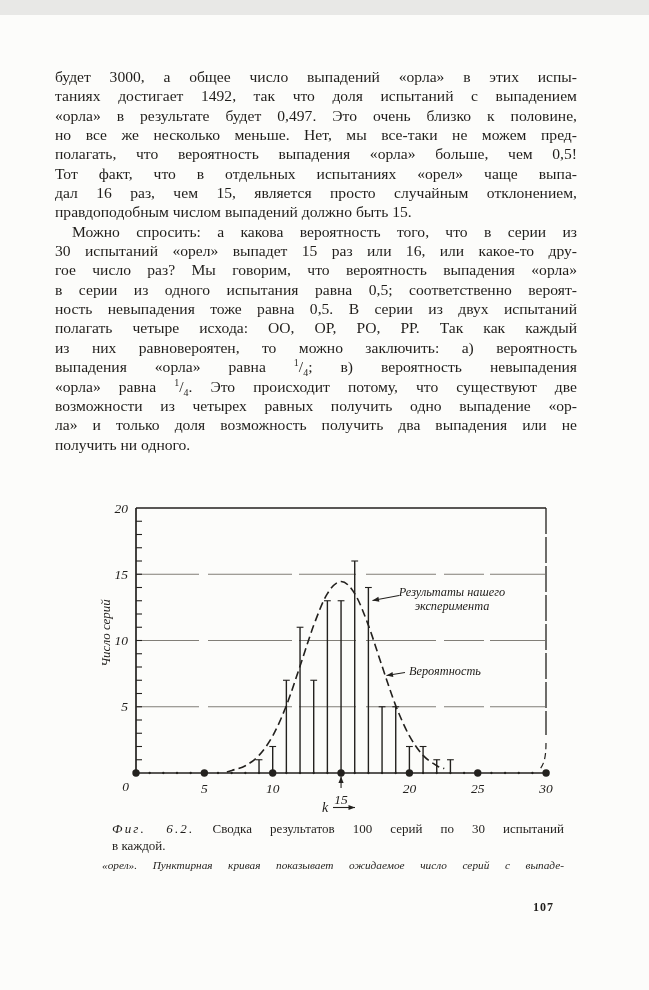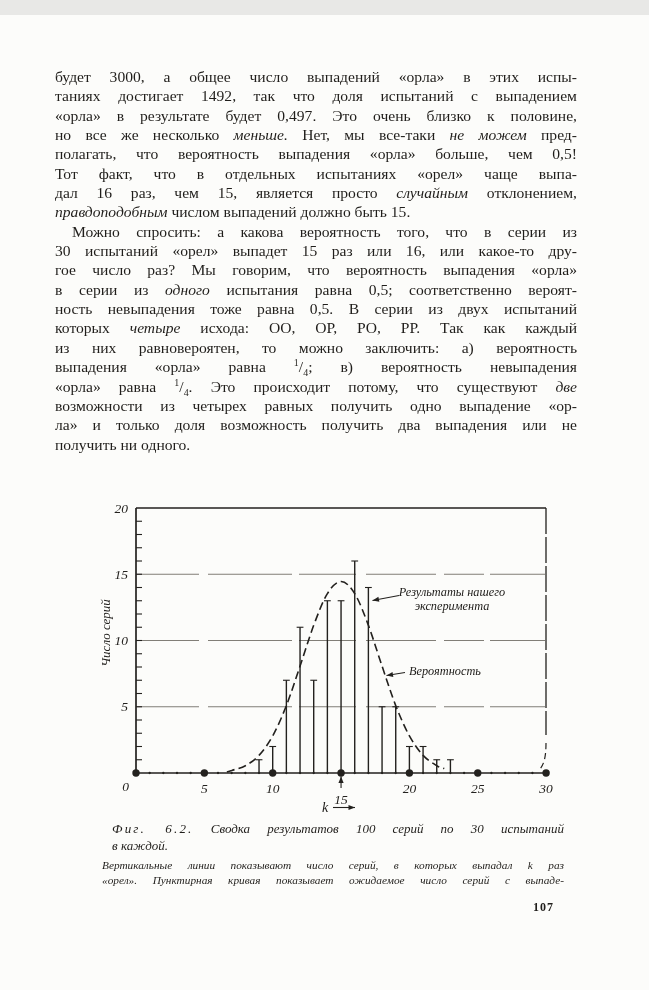--- a/index.html
+++ b/index.html
@@ -9,21 +9,21 @@
     font-family:"Liberation Serif","DejaVu Serif",serif;
     overflow:hidden;
   }
   .body-text{
     position:absolute;left:55px;top:52px;width:522px;
     font-size:15.6px;line-height:19.35px;
   }
   .line{text-align:justify;text-align-last:justify;white-space:normal;}
   .line.pl{text-align-last:left;}
   .line.ind{text-indent:17px;}
-  .it{font-style:italic;}
+  .it{}
   .sp{font-style:italic;letter-spacing:2.2px;}
   .sup{font-size:64%;vertical-align:super;line-height:0;}
   .sub{font-size:64%;vertical-align:sub;line-height:0;}
   .chart{position:absolute;left:88px;top:476px;}
   .chart text{
     font-family:"Liberation Serif","DejaVu Serif",serif;
     font-style:italic;fill:#23211e;
   }
   .fig-caption{
     position:absolute;left:112px;top:805px;width:452px;
@@ -49,21 +49,21 @@
       <div class="line"><span>но все же несколько </span><span class="it">меньше.</span><span> Нет, мы все-таки </span><span class="it">не можем</span><span> пред-</span></div>
       <div class="line"><span>полагать, что вероятность выпадения «орла» больше, чем 0,5!</span></div>
       <div class="line"><span>Тот факт, что в отдельных испытаниях «орел» чаще выпа-</span></div>
       <div class="line"><span>дал 16 раз, чем 15, является просто </span><span class="it">случайным</span><span> отклонением,</span></div>
       <div class="line pl"><span class="it">правдоподобным</span><span> числом выпадений должно быть 15.</span></div>
       <div class="line ind"><span>Можно спросить: а какова вероятность того, что в серии из</span></div>
       <div class="line"><span>30 испытаний «орел» выпадет 15 раз или 16, или какое-то дру-</span></div>
       <div class="line"><span>гое число раз? Мы говорим, что вероятность выпадения «орла»</span></div>
       <div class="line"><span>в серии из </span><span class="it">одного</span><span> испытания равна 0,5; соответственно вероят-</span></div>
       <div class="line"><span>ность невыпадения тоже равна 0,5. В серии из двух испытаний</span></div>
-      <div class="line"><span>которых </span><span class="it">четыре</span><span> исхода: ОО, ОР, РО, РР. Так как каждый</span></div>
+      <div class="line"><span>полагать </span><span class="it">четыре</span><span> исхода: ОО, ОР, РО, РР. Так как каждый</span></div>
       <div class="line"><span>из них равновероятен, то можно заключить: а) вероятность</span></div>
       <div class="line"><span>выпадения «орла» равна </span><span class="sup">1</span><span>/</span><span class="sub">4</span><span>; в) вероятность невыпадения</span></div>
       <div class="line"><span>«орла» равна </span><span class="sup">1</span><span>/</span><span class="sub">4</span><span>. Это происходит потому, что существуют </span><span class="it">две</span></div>
       <div class="line"><span>возможности из четырех равных получить одно выпадение «ор-</span></div>
       <div class="line"><span>ла» и только доля возможность получить два выпадения или не</span></div>
       <div class="line pl"><span>получить ни одного.</span></div>
     </div>
 
   <svg class="chart" id="chart-svg" width="500" height="330" viewBox="0 0 500 330">
       <line x1="49" y1="215.75" x2="457" y2="215.75" stroke="#817e77" stroke-width="1" stroke-dasharray="62 9 84 7 57 10 70 8 40 6"></line>
@@ -179,18 +179,17 @@
       <text x="321" y="184" text-anchor="start" font-size="12.3">Вероятность</text>
       <line x1="317" y1="181.5" x2="298.5" y2="184.5" stroke="#23211e" stroke-width="1.1"></line>
       <polygon points="298.5,184.5 304.5000005931198,180.89306322725747 305.3323706175988,186.02601171154492" fill="#23211e"></polygon>
     </svg>
 
   <div class="fig-caption" id="fig-caption">
       <div class="line"><span class="sp">Фиг. 6.2.</span><span class="it"> Сводка результатов 100 серий по 30 испытаний</span></div>
       <div class="line pl"><span class="it">в каждой.</span></div>
     </div>
   <div class="fig-footnote" id="fig-footnote">
-      <div class="line"><span>Вертикальные линии показывают число серий, в которых выпадал </span><span class="it">k</span><span> раз</span></div>
       <div class="line"><span>«орел». Пунктирная кривая показывает ожидаемое число серий с выпаде-</span></div>
     </div>
 
   <div class="page-number">107</div>
 </div>
 
 </body></html>

